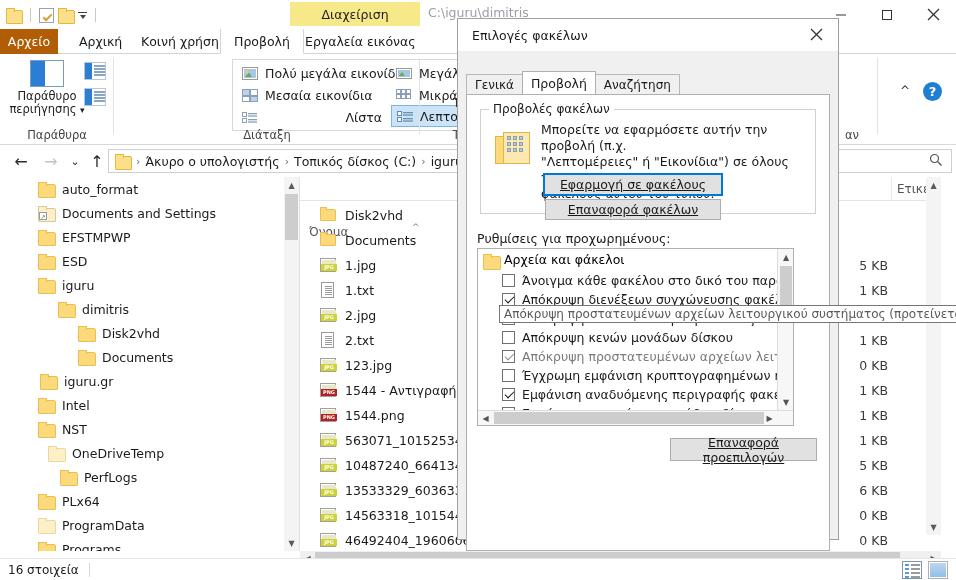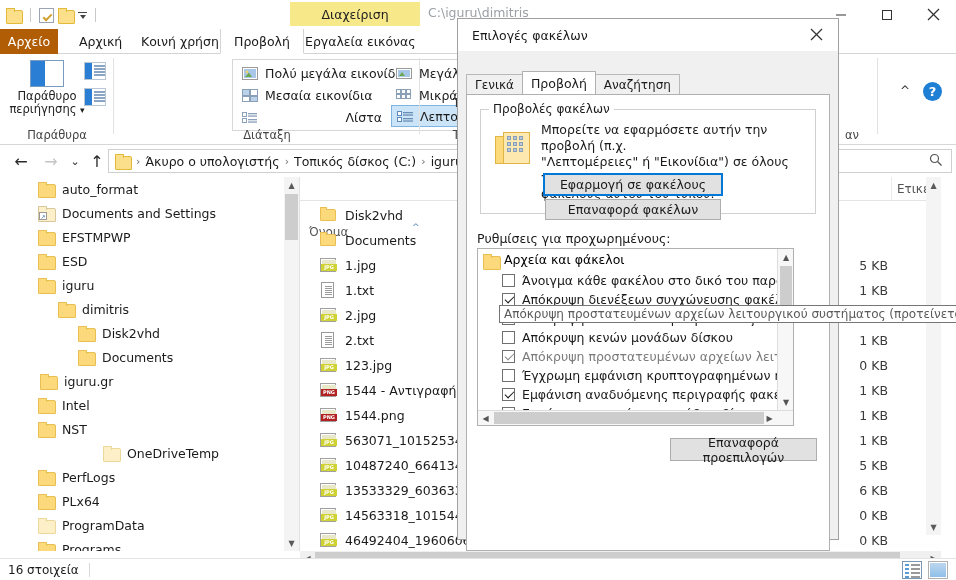--- a/index.html
+++ b/index.html
@@ -162,21 +162,21 @@
   .gbox { position:absolute; border:1px solid #d0d0d0; }
   .gbox .legend { position:absolute; left:8px; top:-8px; background:#fff; padding:0 4px; font-size:12px; color:#1a1a1a; }
 
   .folderviews-ico { position:absolute; left:14px; top:22px; width:36px; height:34px; }
   .fv-back { position:absolute; left:0; top:4px; width:12px; height:28px; background:#fcd97a; border:1px solid #e0b445; }
   .fv-front { position:absolute; left:8px; top:0; width:27px; height:32px; background:#fde9b0; border:1px solid #e0b445; }
   .fv-grid { position:absolute; left:12px; top:4px; width:19px; height:23px; }
   .fv-grid i { position:absolute; width:4px; height:4px; background:#b9c9dd; border:1px solid #8aa0b8; }
 
   .dbtn { border:1px solid #adadad; background:#e1e1e1; font-size:12.5px; color:#1a1a1a;
-          display:flex; align-items:center; justify-content:center; font-family:inherit; }
+          display:flex; align-items:center; justify-content:center; font-family:inherit;text-decoration:underline; }
   .dbtn.focus { border:2px solid #0078d7; background:#e1e1e1; }
 
   .adv-label { position:absolute; left:10px; font-size:12.5px; color:#1a1a1a; }
   .advlist { position:absolute; left:10px; width:317px; border:1px solid #b0b0b0; background:#fff; overflow:hidden; }
   .adv-head { position:absolute; left:5px; top:3px; display:flex; align-items:center; gap:7px; font-size:12.5px; }
   .advrow { position:absolute; left:24px; height:19px; display:flex; align-items:center; gap:7px;
             font-size:12.5px; color:#1a1a1a; white-space:nowrap; }
   .advrow.muted { color:#7a7a7a; }
   .cbx { width:13px; height:13px; border:1px solid #707070; background:#fff; flex:none; position:relative; }
   .cbx.on::after { content:""; position:absolute; left:2px; top:2px; width:8px; height:4px;
@@ -478,25 +478,25 @@
           <span>iguru.gr</span>
         </div>
         <div class="treeitem" style="padding-left: 38px;">
           <span class="tfolder"></span>
           <span>Intel</span>
         </div>
         <div class="treeitem" style="padding-left: 38px;">
           <span class="tfolder"></span>
           <span>NST</span>
         </div>
-        <div class="treeitem" style="padding-left: 38px; justify-content: center;">
+        <div class="treeitem" style="padding-left: 48px;">
           <span class="tfolder pale"></span>
           <span>OneDriveTemp</span>
         </div>
-        <div class="treeitem" style="padding-left: 38px; text-align: right;">
+        <div class="treeitem" style="padding-left: 60px; text-align: right;">
           <span class="tfolder"></span>
           <span>PerfLogs</span>
         </div>
         <div class="treeitem" style="padding-left: 38px;">
           <span class="tfolder"></span>
           <span>PLx64</span>
         </div>
         <div class="treeitem" style="padding-left: 38px;">
           <span class="tfolder pale"></span>
           <span>ProgramData</span>

